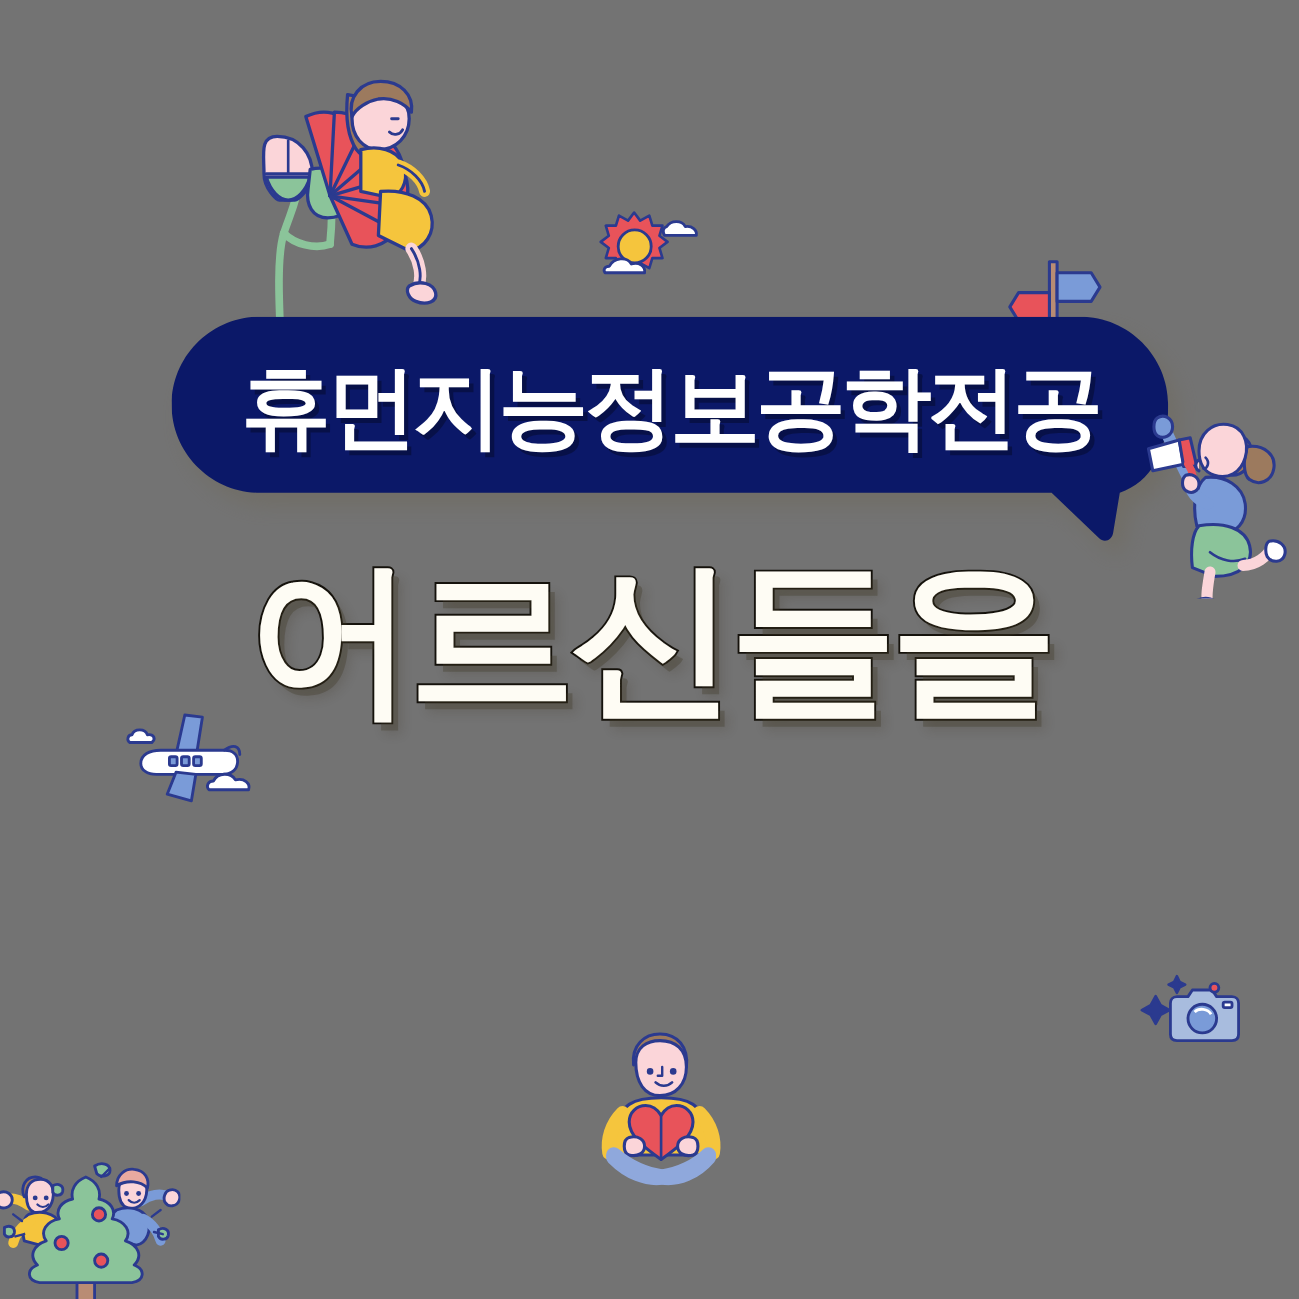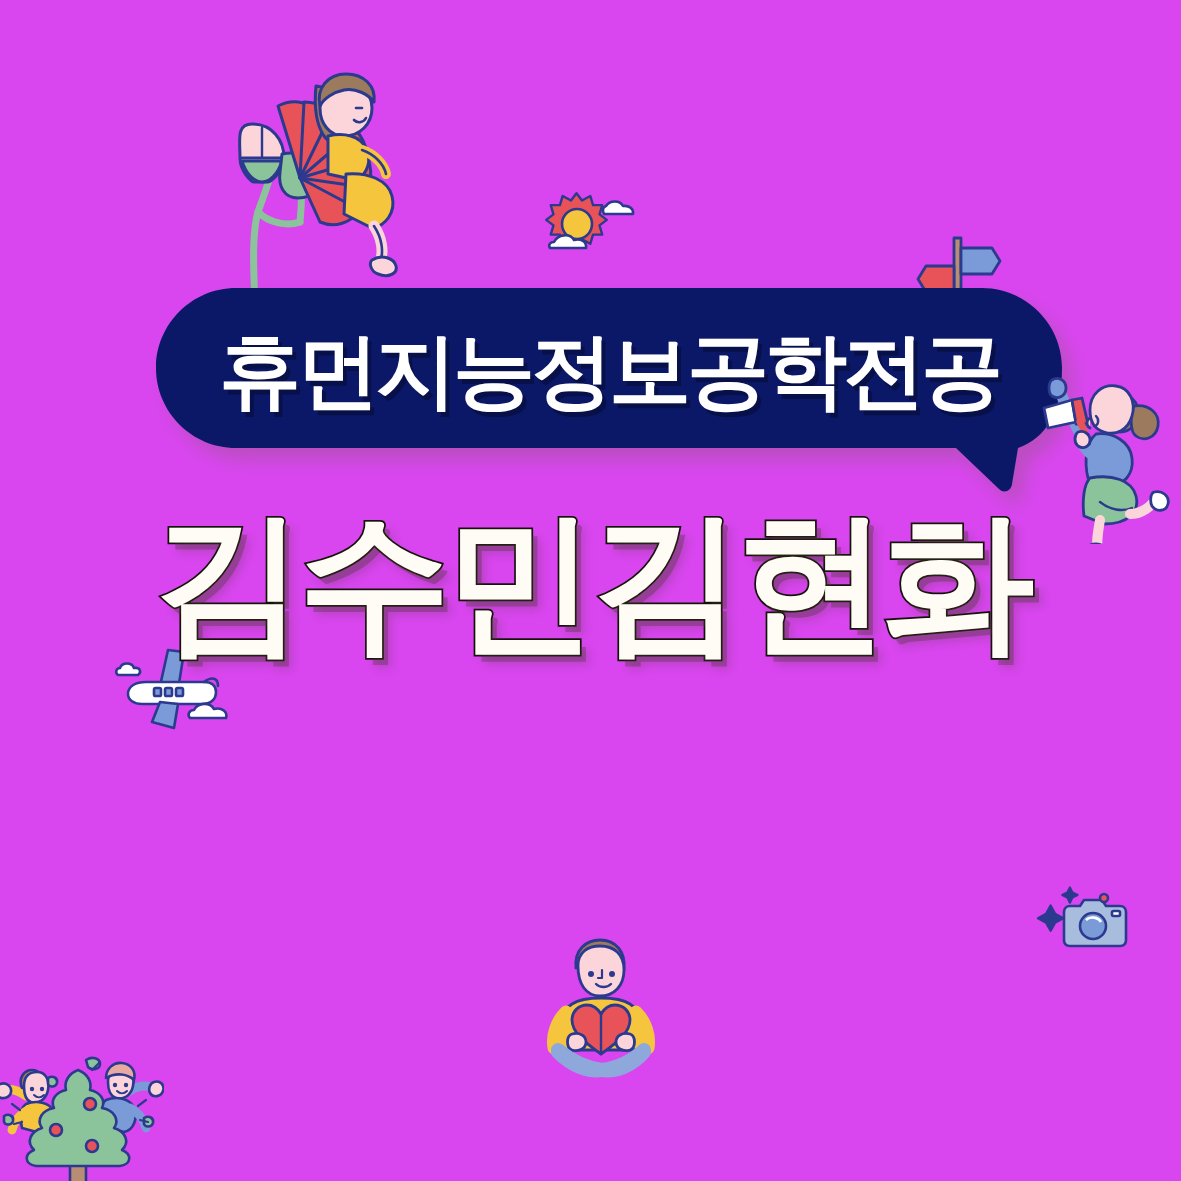--- a/index.html
+++ b/index.html
@@ -13,21 +13,21 @@
     background: #FDF3DC;
     font-family: "Liberation Sans", sans-serif;
     overflow: hidden;
     position: relative;
   }
 
   #poster {
     position: relative;
     width: 1181px;
     height: 1181px;
-    background: #d946ef;
+    background: #737373;
     overflow: hidden;
   }
 
   
   .deco {
     position: absolute;
     pointer-events: none;
   }
   .deco svg { display: block; }
 
@@ -389,17 +389,17 @@
     <svg viewBox="0 0 906 205" width="906" height="205" aria-hidden="true" style="position:absolute;left:0;top:0;">
       <path class="bshape" d="M80 0 L826 0 C870 0 906 36 906 80 L906 80
                C906 124 890 150 862 160
                L856 196 C855 203 848 206 843 201
                L800 160 L80 160 C36 160 0 124 0 80 C0 36 36 0 80 0 Z"></path>
     </svg>
     <div id="banner-label">휴먼지능정보공학전공</div>
   </div>
 
   <div id="title-block">
-    <div id="title-text">김수민김현화</div>
+    <div id="title-text">어르신들을</div>
   </div>
 
 
 </div>
 
 </body></html>

